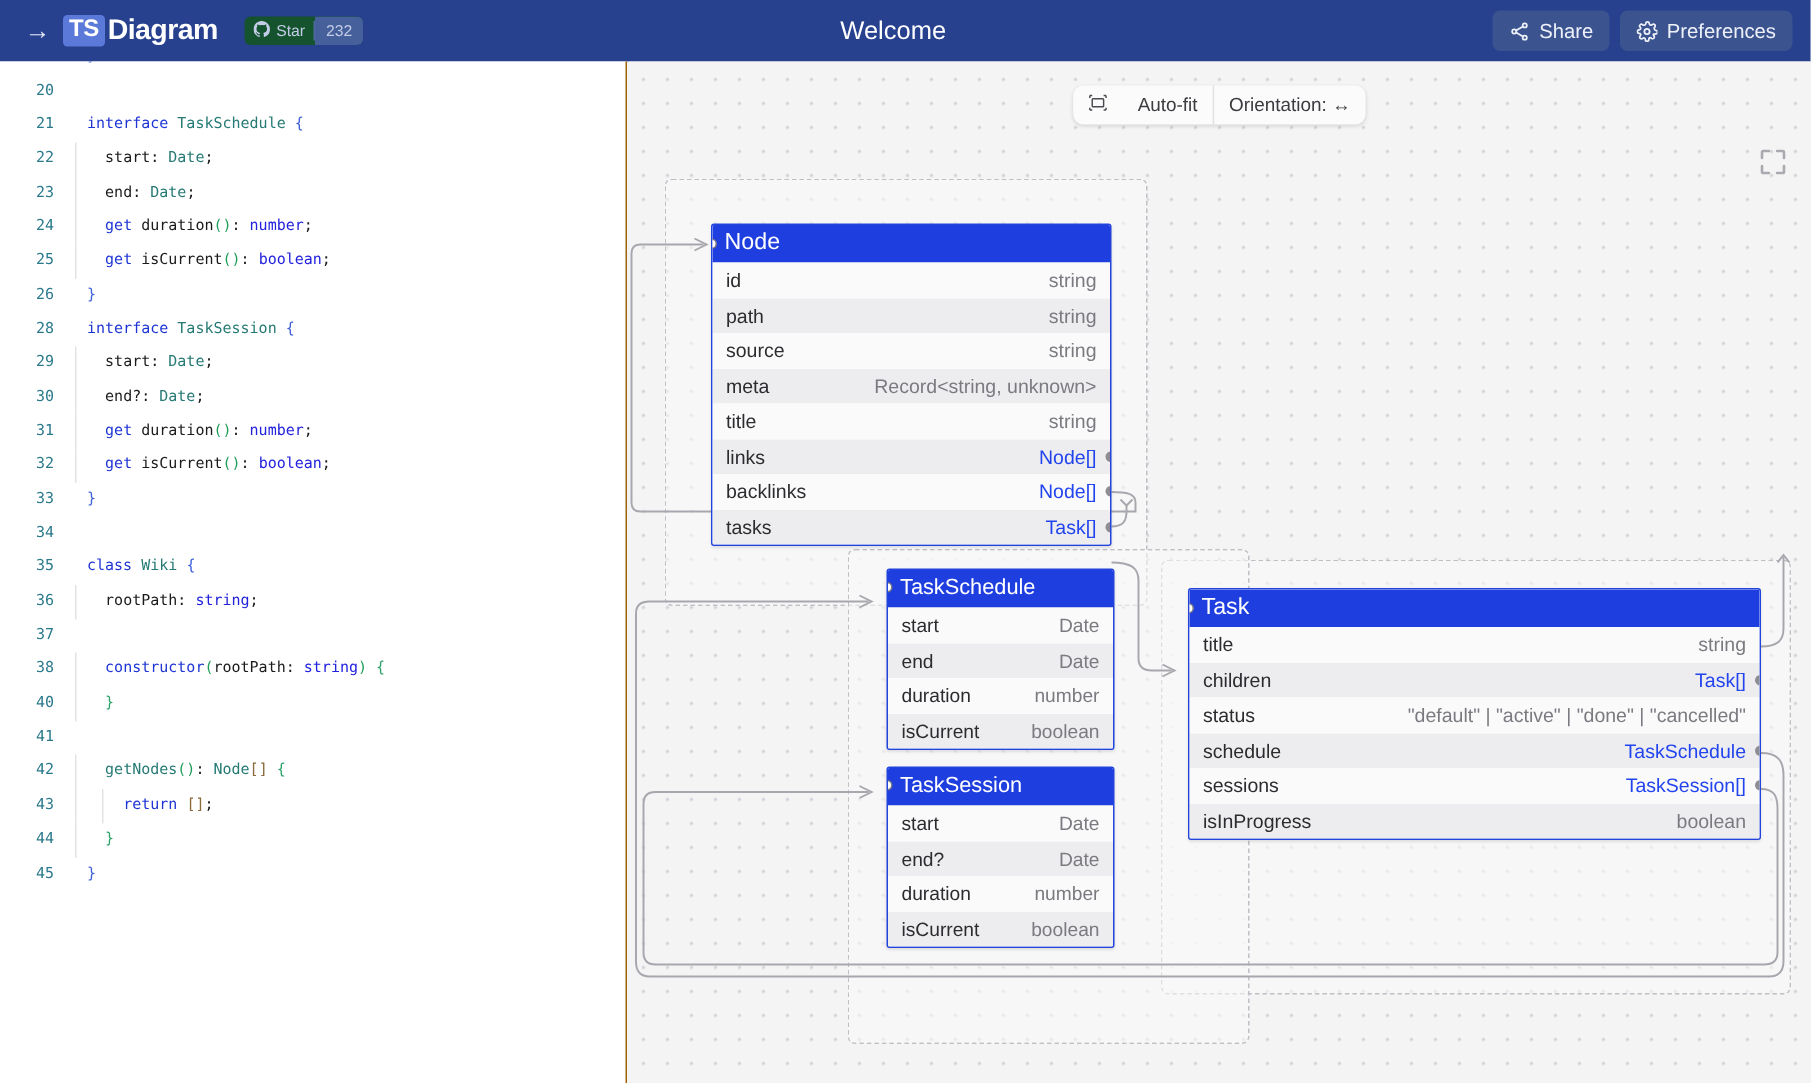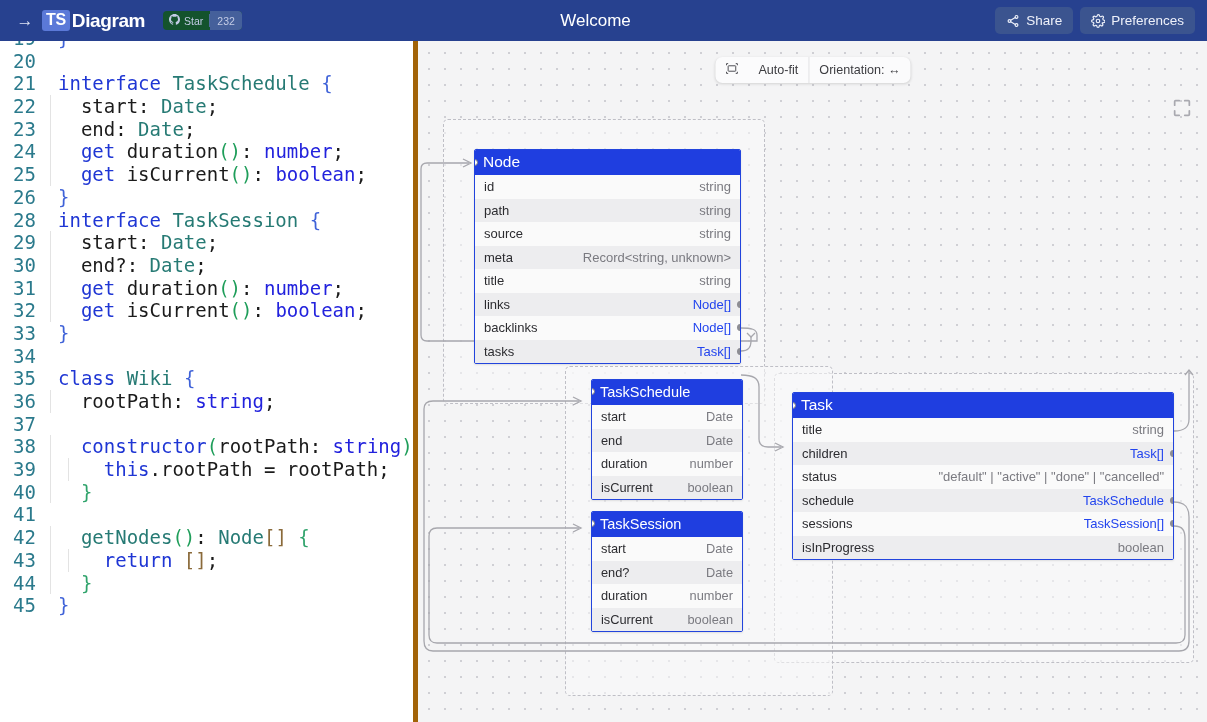--- a/index.html
+++ b/index.html
@@ -70,24 +70,24 @@
     font-size: 13.5px; cursor: pointer;
     font-family: "Liberation Sans", sans-serif;
   }
   .hdr-btn svg { display:block; }
 
   
   #editor {
     position: absolute; top: 41px; left: 0;
     width: 418px; height: 681px;
     background: #ffffff;
-    border-right: 5px solid #a16207;
+    border-right: 1px solid #a16207;
     overflow: hidden;
     font-family: "DejaVu Sans Mono", "Liberation Mono", monospace;
-    font-size: 19px;
+    font-size: 10px;
     line-height: 22.7px;
   }
   #code-scroll { padding-top: 0px; position: relative; top: -14px; }
   .code-line { display: flex; height: 22.7px; white-space: pre; }
   .ln {
     width: 46px; flex: 0 0 46px;
     text-align: right; padding-right: 10px;
     color: #2b7a8c; user-select: none;
   }
   .code-text { position: relative; padding-left: 12px; }
@@ -265,21 +265,20 @@
       <div class="code-line"><span class="ln">29</span><span class="code-text"><span class="guide"></span><span>  </span><span class="plain">start</span><span class="plain">: </span><span class="type">Date</span><span class="plain">;</span></span></div>
       <div class="code-line"><span class="ln">30</span><span class="code-text"><span class="guide"></span><span>  </span><span class="plain">end?</span><span class="plain">: </span><span class="type">Date</span><span class="plain">;</span></span></div>
       <div class="code-line"><span class="ln">31</span><span class="code-text"><span class="guide"></span><span>  </span><span class="kw">get</span><span class="plain"> duration</span><span class="paren">()</span><span class="plain">: </span><span class="prim">number</span><span class="plain">;</span></span></div>
       <div class="code-line"><span class="ln">32</span><span class="code-text"><span class="guide"></span><span>  </span><span class="kw">get</span><span class="plain"> isCurrent</span><span class="paren">()</span><span class="plain">: </span><span class="prim">boolean</span><span class="plain">;</span></span></div>
       <div class="code-line"><span class="ln">33</span><span class="code-text"><span></span><span class="brace">}</span></span></div>
       <div class="code-line"><span class="ln">34</span><span class="code-text"><span></span></span></div>
       <div class="code-line"><span class="ln">35</span><span class="code-text"><span></span><span class="kw">class</span><span class="plain"> </span><span class="type">Wiki</span><span class="plain"> </span><span class="brace">{</span></span></div>
       <div class="code-line"><span class="ln">36</span><span class="code-text"><span class="guide"></span><span>  </span><span class="plain">rootPath</span><span class="plain">: </span><span class="prim">string</span><span class="plain">;</span></span></div>
       <div class="code-line"><span class="ln">37</span><span class="code-text"><span></span></span></div>
       <div class="code-line"><span class="ln">38</span><span class="code-text"><span class="guide"></span><span>  </span><span class="kw">constructor</span><span class="paren">(</span><span class="plain">rootPath</span><span class="plain">: </span><span class="prim">string</span><span class="paren">)</span><span class="plain"> </span><span class="brace2">{</span></span></div>
-      <div class="code-line"><span class="ln">39</span><span class="code-text"><span class="guide"></span><span class="guide g2"></span><span>    </span><span class="kw">this</span><span class="plain">.rootPath = rootPath;</span></span></div>
       <div class="code-line"><span class="ln">40</span><span class="code-text"><span class="guide"></span><span>  </span><span class="brace2">}</span></span></div>
       <div class="code-line"><span class="ln">41</span><span class="code-text"><span></span></span></div>
       <div class="code-line"><span class="ln">42</span><span class="code-text"><span class="guide"></span><span>  </span><span class="type">getNodes</span><span class="paren">()</span><span class="plain">: </span><span class="type">Node</span><span class="brk">[]</span><span class="plain"> </span><span class="brace2">{</span></span></div>
       <div class="code-line"><span class="ln">43</span><span class="code-text"><span class="guide"></span><span class="guide g2"></span><span>    </span><span class="kw">return</span><span class="plain"> </span><span class="brk">[]</span><span class="plain">;</span></span></div>
       <div class="code-line"><span class="ln">44</span><span class="code-text"><span class="guide"></span><span>  </span><span class="brace2">}</span></span></div>
       <div class="code-line"><span class="ln">45</span><span class="code-text"><span></span><span class="brace">}</span></span></div>
     </div>
 </div>
 
 <div id="diagram">

